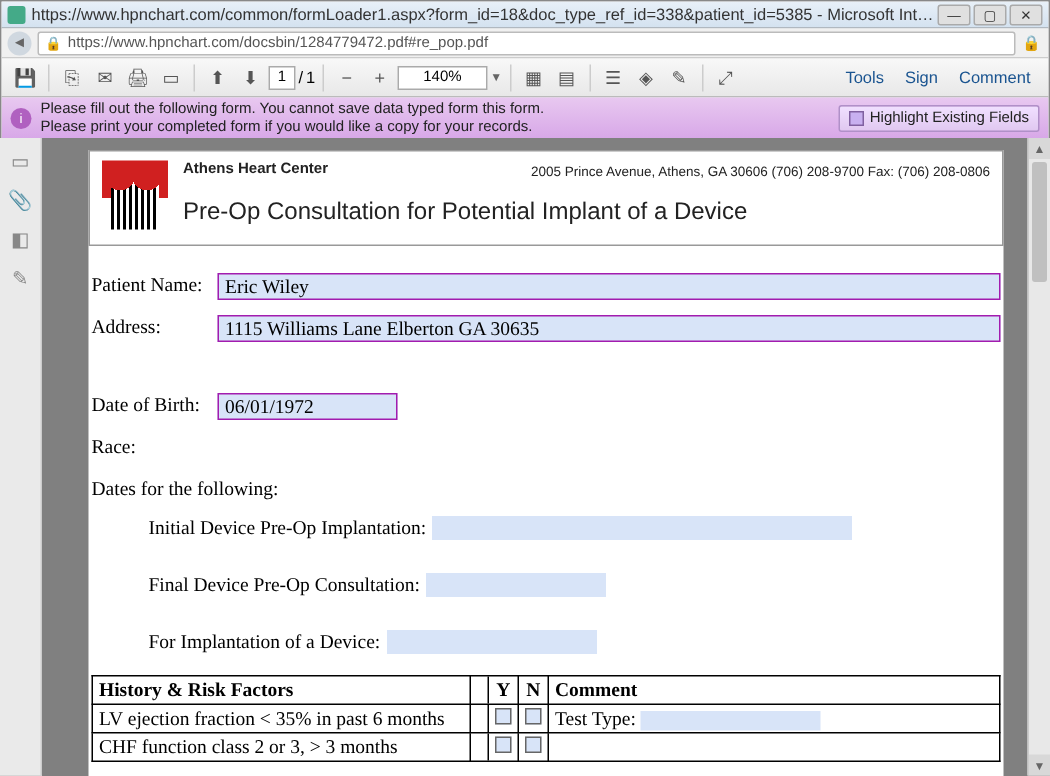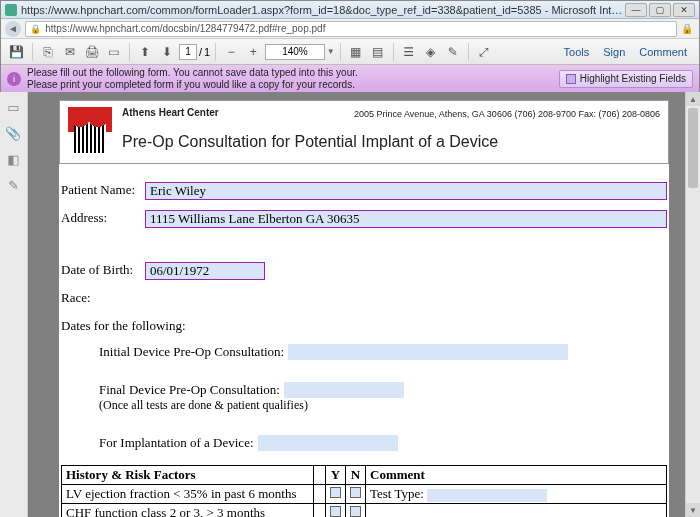--- a/index.html
+++ b/index.html
@@ -125,21 +125,21 @@
   <div class="tbtn">⤢</div>
   <div class="spacer"></div>
   <div class="linkbtn">Tools</div>
   <div class="linkbtn">Sign</div>
   <div class="linkbtn">Comment</div>
 </div>
 
 <div class="infobar">
   <div class="infoicon">i</div>
   <div class="infotext">
-    <div>Please fill out the following form. You cannot save data typed into this your.</div>
+    <div>Please fill out the following form. You cannot save data typed form this form.</div>
     <div>Please print your completed form if you would like a copy for your records.</div>
   </div>
   <div class="hlbtn">
     <span class="sq"></span>
     <span>Highlight Existing Fields</span>
   </div>
 </div>
 
 <div class="main">
   <div class="sidepanel">
@@ -177,29 +177,28 @@
           <div class="lbl">Date of Birth:</div>
           <div class="fld fld-narrow" style="flex:0 0 120px;">06/01/1972</div>
         </div>
         <div class="formrow">
           <div class="lbl">Race:</div>
         </div>
 
         <div class="dates-hdr">Dates for the following:</div>
 
         <div class="sub-label">
-          <span class="txt">Initial Device Pre-Op Consultation:</span>
+          <span class="txt">Initial Device Pre-Op Implantation:</span>
           <span class="fld2"></span>
         </div>
         <div style="height:22px;"></div>
         <div class="sub-label">
           <span class="txt">Final Device Pre-Op Consultation:</span>
           <span class="fld2" style="max-width:120px;"></span>
         </div>
-        <div class="note">(Once all tests are done &amp; patient qualifies)</div>
         <div style="height:22px;"></div>
         <div class="sub-label">
           <span class="txt">For Implantation of a Device:</span>
           <span class="fld2" style="max-width:140px;"></span>
         </div>
 
         <table class="risk">
           <tbody>
               <tr>
             <th style="width:252px;">History &amp; Risk Factors</th>

